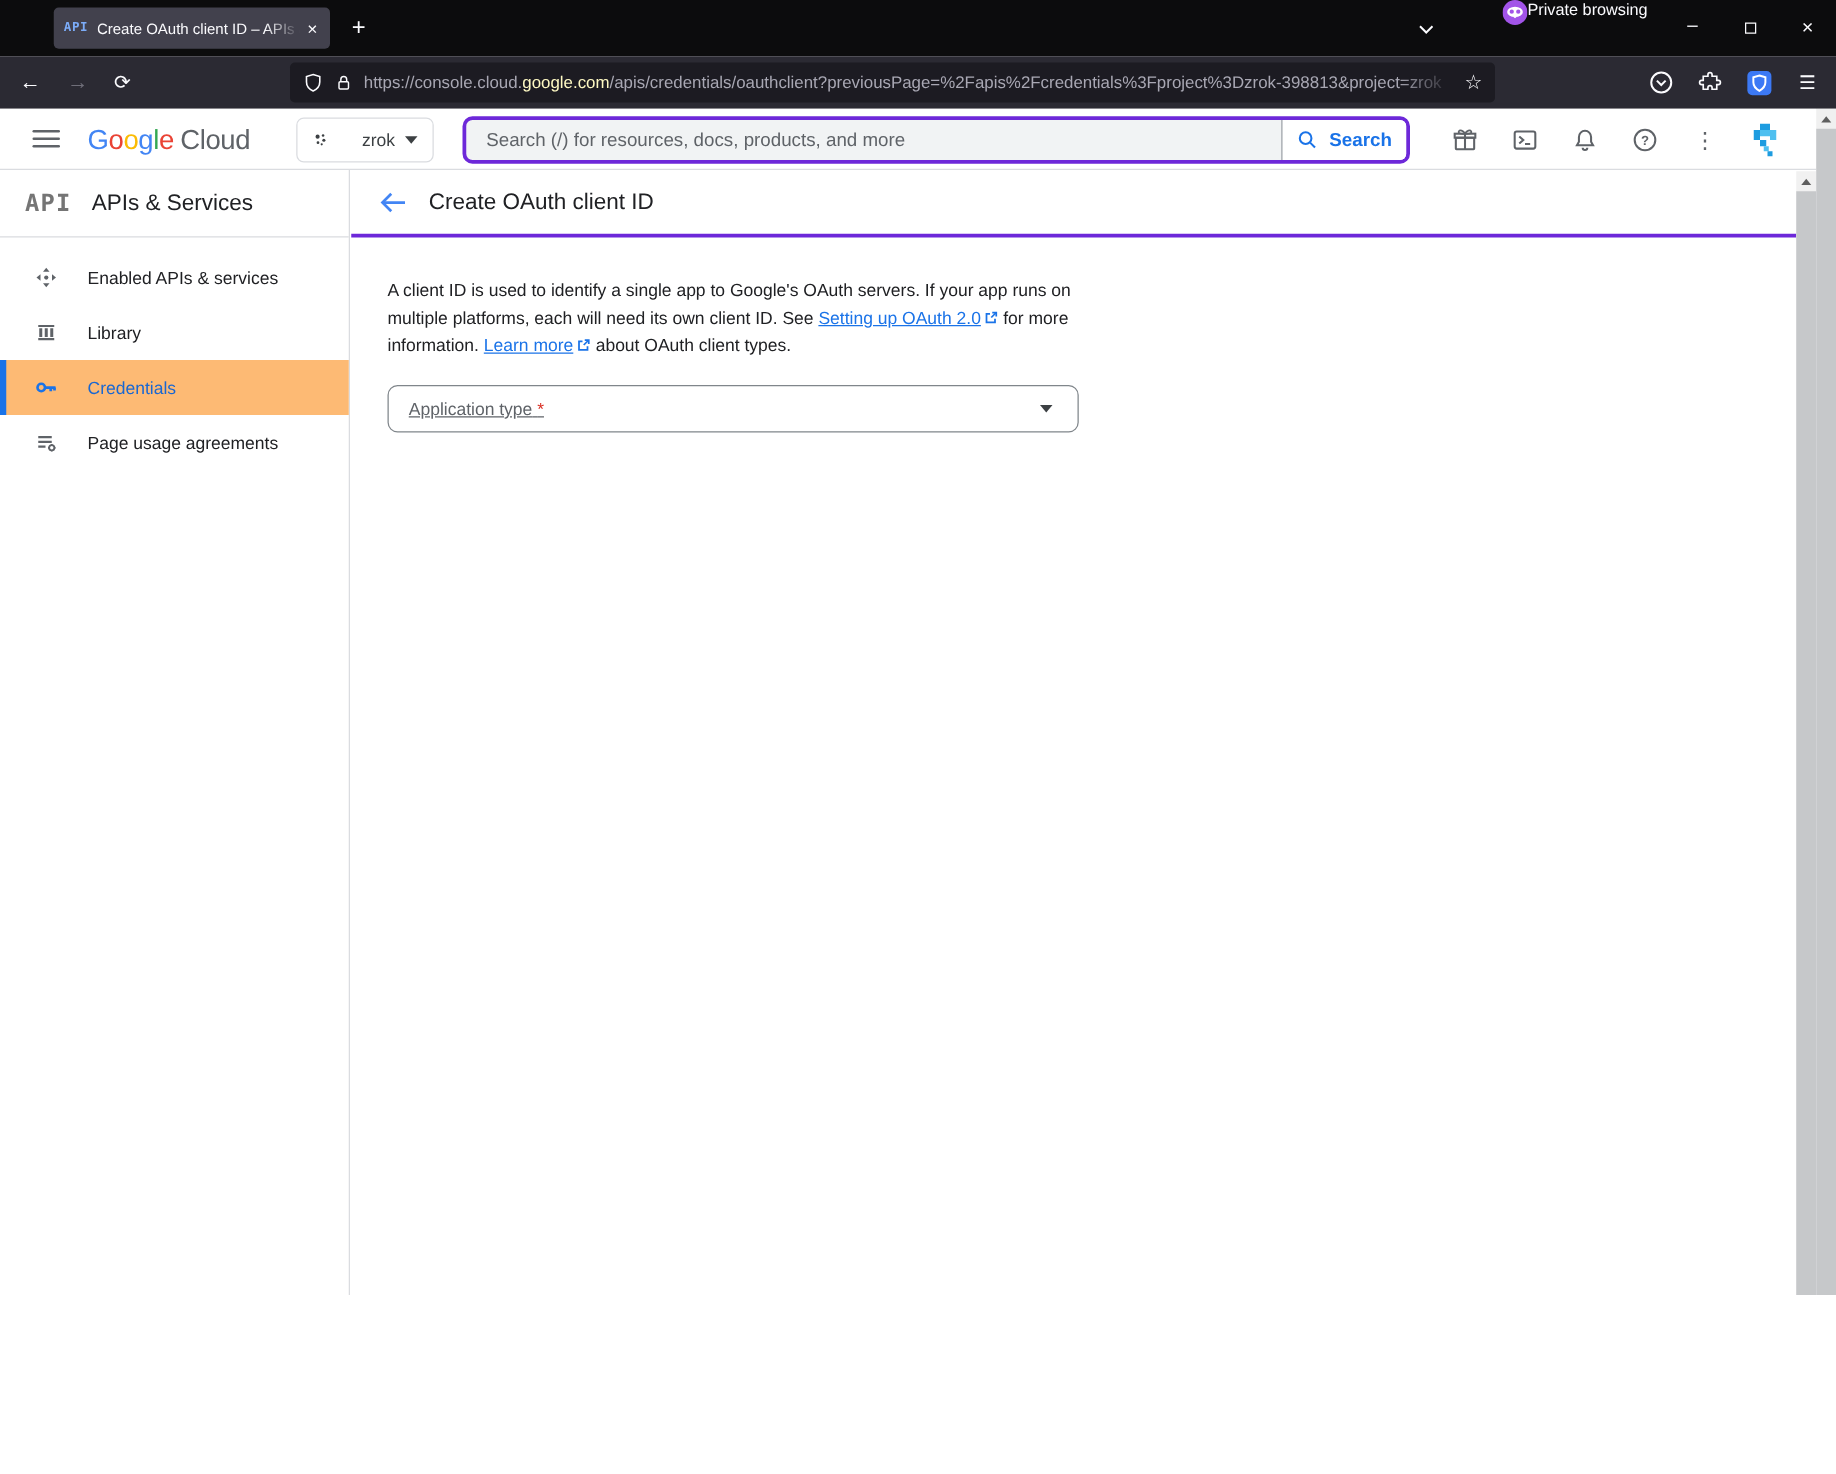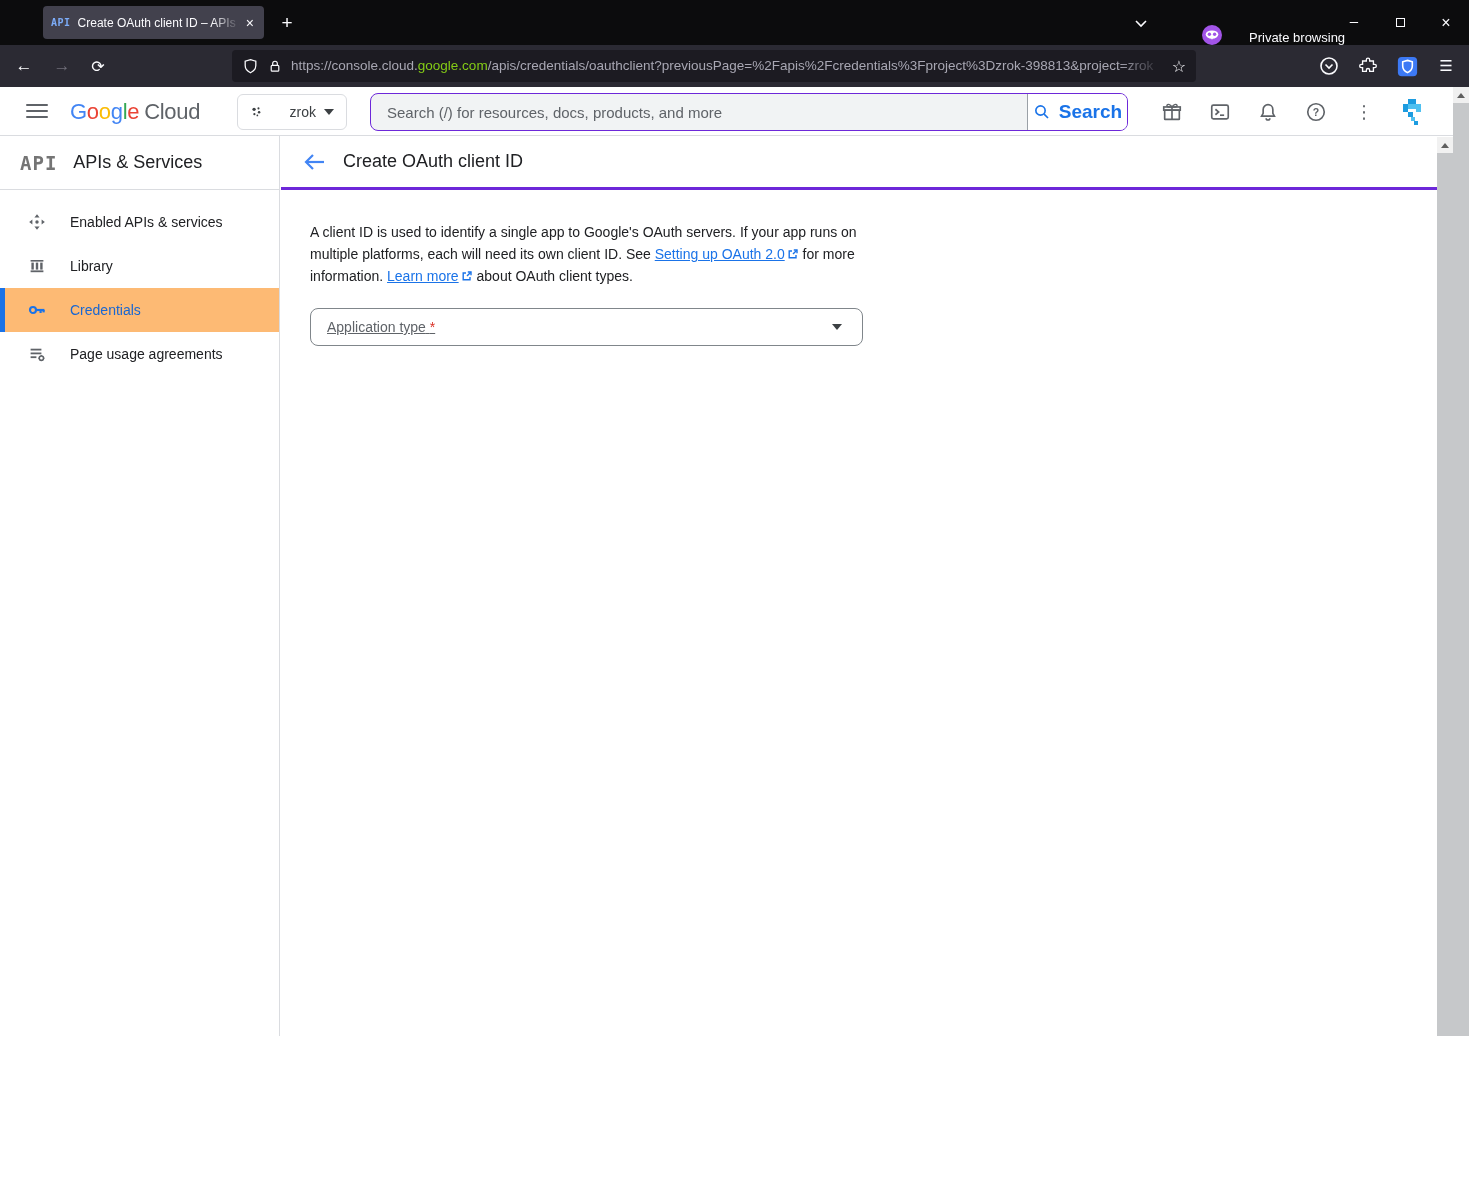--- a/index.html
+++ b/index.html
@@ -14,40 +14,40 @@
   .tab-favicon { font-family:"DejaVu Sans Mono", monospace; font-weight:bold; font-size:10px;
                  color:#7cacf8; margin-right:7px; letter-spacing:0.5px; }
   .tab-title { position:relative; flex:1; font-size:12px; white-space:nowrap; overflow:hidden; height:16px; line-height:16px; }
   .tab-title .fade { position:absolute; right:0; top:0; width:28px; height:100%;
                      background:linear-gradient(to right, rgba(66,65,77,0), #42414d); }
   .tab-close { font-size:14px; color:#fbfbfe; margin-left:4px; padding:0 2px; cursor:default; }
   .newtab-btn { position:absolute; left:272px; top:8px; width:30px; height:30px; display:flex;
                 align-items:center; justify-content:center; color:#fbfbfe; font-size:19px; font-weight:300; }
   .alltabs-btn { position:absolute; left:1128px; top:11px; width:26px; height:24px; display:flex;
                  align-items:center; justify-content:center; }
-  .pb-badge { position:absolute; left:1202px; top:0; height:45px; display:flex; align-items:flex-end; gap:27px; }
+  .pb-badge { position:absolute; left:1202px; top:0; height:45px; display:flex; align-items:flex-start; gap:0; }
   .pb-label { color:#fbfbfe; font-size:13px; }
   .win-controls { position:absolute; right:0; top:0; height:45px; display:flex; }
   .win-btn { width:46px; height:45px; display:flex; align-items:center; justify-content:center; color:#fbfbfe; }
   .win-btn .min-glyph { font-size:15px; position:relative; top:-2px; }
   .max-box { width:9px; height:9px; border:1.2px solid #fbfbfe; }
   .win-btn .close-glyph { font-size:16px; font-weight:300; }
 
   
   .navbar { position:absolute; left:0; top:45px; width:1469px; height:42px; background:#2b2a33; }
   .nav-btn { position:absolute; top:7px; width:28px; height:28px; display:flex; align-items:center;
              justify-content:center; color:#fbfbfe; font-size:17px; }
   .nav-back { left:10px; }
   .nav-fwd  { left:48px; color:#6f6e79; }
   .nav-reload { left:84px; font-size:16px; }
   .urlbar { position:absolute; left:232px; top:5px; width:964px; height:32px; background:#1c1b22;
             border-radius:4px; display:flex; align-items:center; padding:0 10px; }
   .urlbar-text { position:relative; flex:1; overflow:hidden; white-space:nowrap; font-size:13.5px; height:18px; line-height:18px; }
   .url-dim { color:#a8a7b3; }
-  .url-domain { color:#84cc16; }
+  .url-domain { color:#fef9c3; }
   .urlbar-text .fade { position:absolute; right:0; top:0; width:46px; height:100%;
                        background:linear-gradient(to right, rgba(28,27,34,0), #1c1b22); }
   .url-shield, .url-lock { display:flex; align-items:center; margin-right:9px; }
   .url-star { color:#fbfbfe; font-size:16px; margin-left:8px; }
   .nav-right { position:absolute; right:10px; top:0; height:42px; display:flex; align-items:center; gap:13px; }
   .nav-right .tool-btn { width:26px; height:26px; display:flex; align-items:center; justify-content:center; color:#fbfbfe; }
   .menu-glyph { font-size:15px; color:#fbfbfe; }
 
   
   .gcp-header { position:absolute; left:0; top:87px; width:1453px; height:49px; background:#fff;
@@ -57,27 +57,27 @@
   .gcp-burger i { display:block; height:2px; background:#5f6368; border-radius:1px; }
   .gcp-logo { position:absolute; left:70px; top:0; height:49px; display:flex; align-items:center;
               font-size:22px; letter-spacing:-0.3px; }
   .gcp-logo .cloud { color:#5f6368; margin-left:5px; }
   .c-blue{color:#4285F4;} .c-red{color:#EA4335;} .c-yellow{color:#FBBC05;} .c-green{color:#34A853;}
   .project-btn { position:absolute; left:237px; top:7px; width:110px; height:36px; border:1px solid #dadce0;
                  border-radius:6px; display:flex; align-items:center; padding:0 12px; gap:8px; background:#fff; }
   .project-name { font-size:14px; color:#3c4043; flex:1;margin-left:19px; }
   .caret-down { width:0; height:0; border-left:5px solid transparent; border-right:5px solid transparent;
                 border-top:6px solid #3c4043; }
-  .gcp-search { position:absolute; left:370px; top:6px; width:758px; height:38px; border:1px solid #6d28d9;
+  .gcp-search { position:absolute; left:370px; top:6px; width:758px; height:38px; border:3px solid #6d28d9;
                 border-radius:8px; display:flex; overflow:hidden; background:#f1f3f4; }
   .gcp-search input { flex:1; border:none; outline:none; background:transparent; padding:0 16px;
                       font-size:15px; color:#5f6368; font-family:"Liberation Sans", sans-serif; }
   .gcp-search input::placeholder { color:#5f6368; opacity:1; }
   .search-btn { width:100px; background:#fff; border-left:1px solid #9aa0a6; display:flex; align-items:center;
-                justify-content:center; gap:8px; color:#1a73e8; font-size:19px; font-weight:bold; }
+                justify-content:center; gap:8px; color:#1a73e8; font-size:15px; font-weight:bold; }
   .gcp-tools { position:absolute; left:1158px; top:0; height:49px; display:flex; align-items:center; gap:20px; }
   .gcp-tool { width:28px; height:28px; display:flex; align-items:center; justify-content:center; color:#5f6368; }
   .kebab-glyph { font-size:18px; color:#5f6368; }
 
   
   .content { position:absolute; left:0; top:136px; width:1453px; height:1043px; background:#fff; }
 
   .sidebar { position:absolute; left:0; top:0; width:280px; height:100%; border-right:1px solid #dadce0; background:#fff; }
   .sidebar-header { height:54px; display:flex; align-items:center; padding-left:20px; gap:16px;
                     border-bottom:1px solid #dadce0; }

